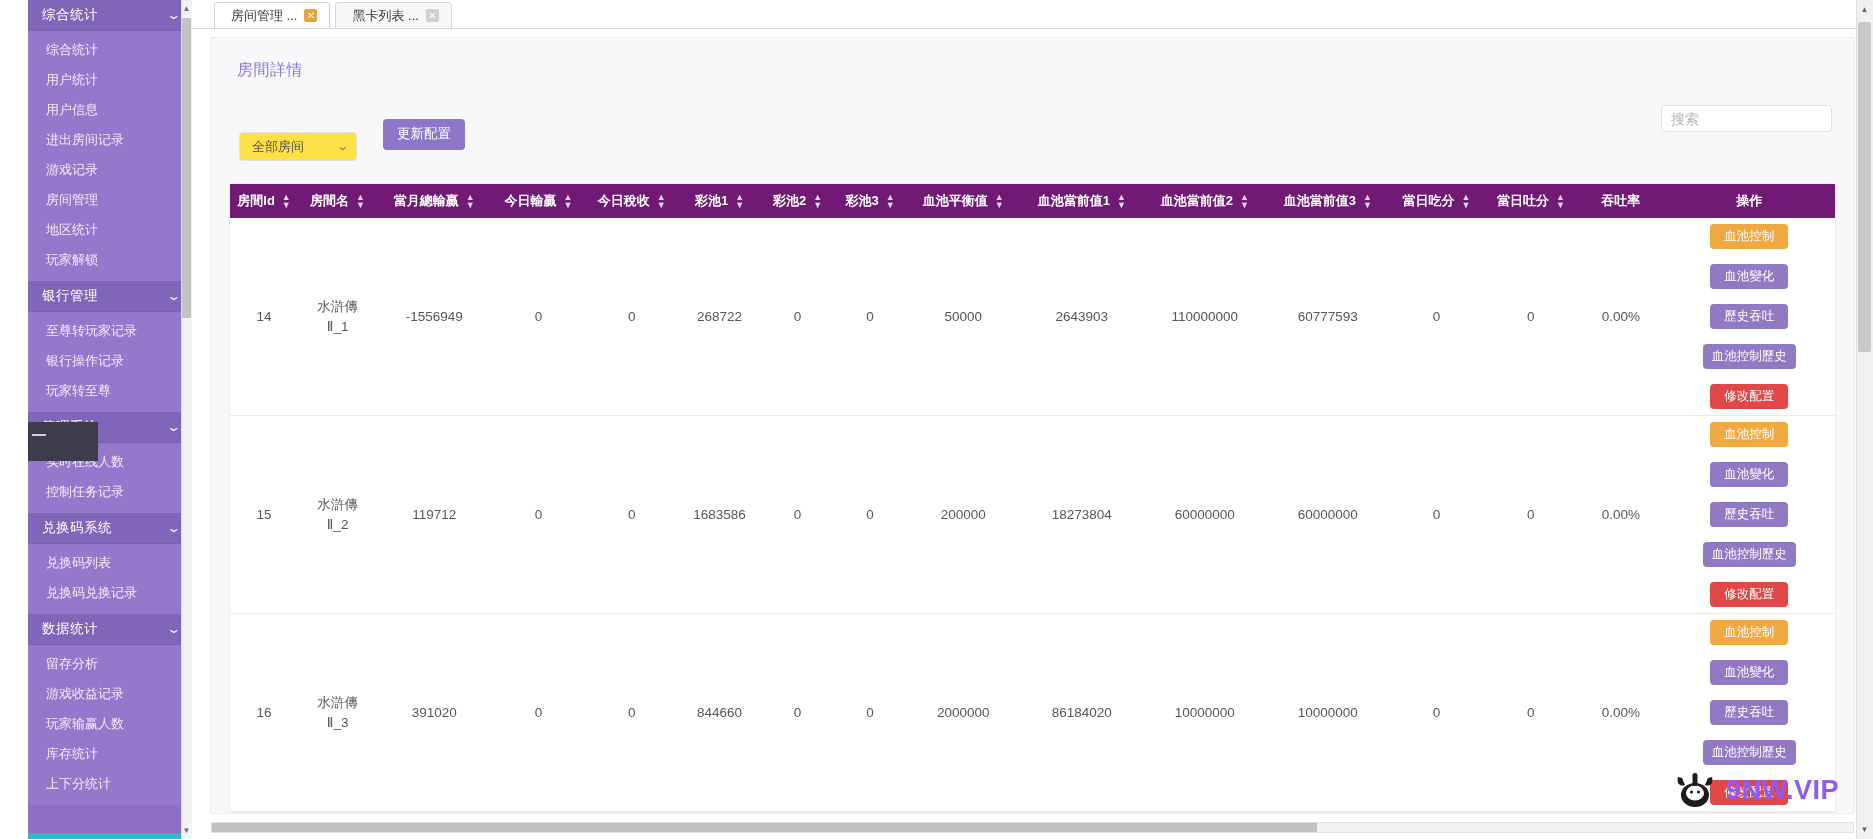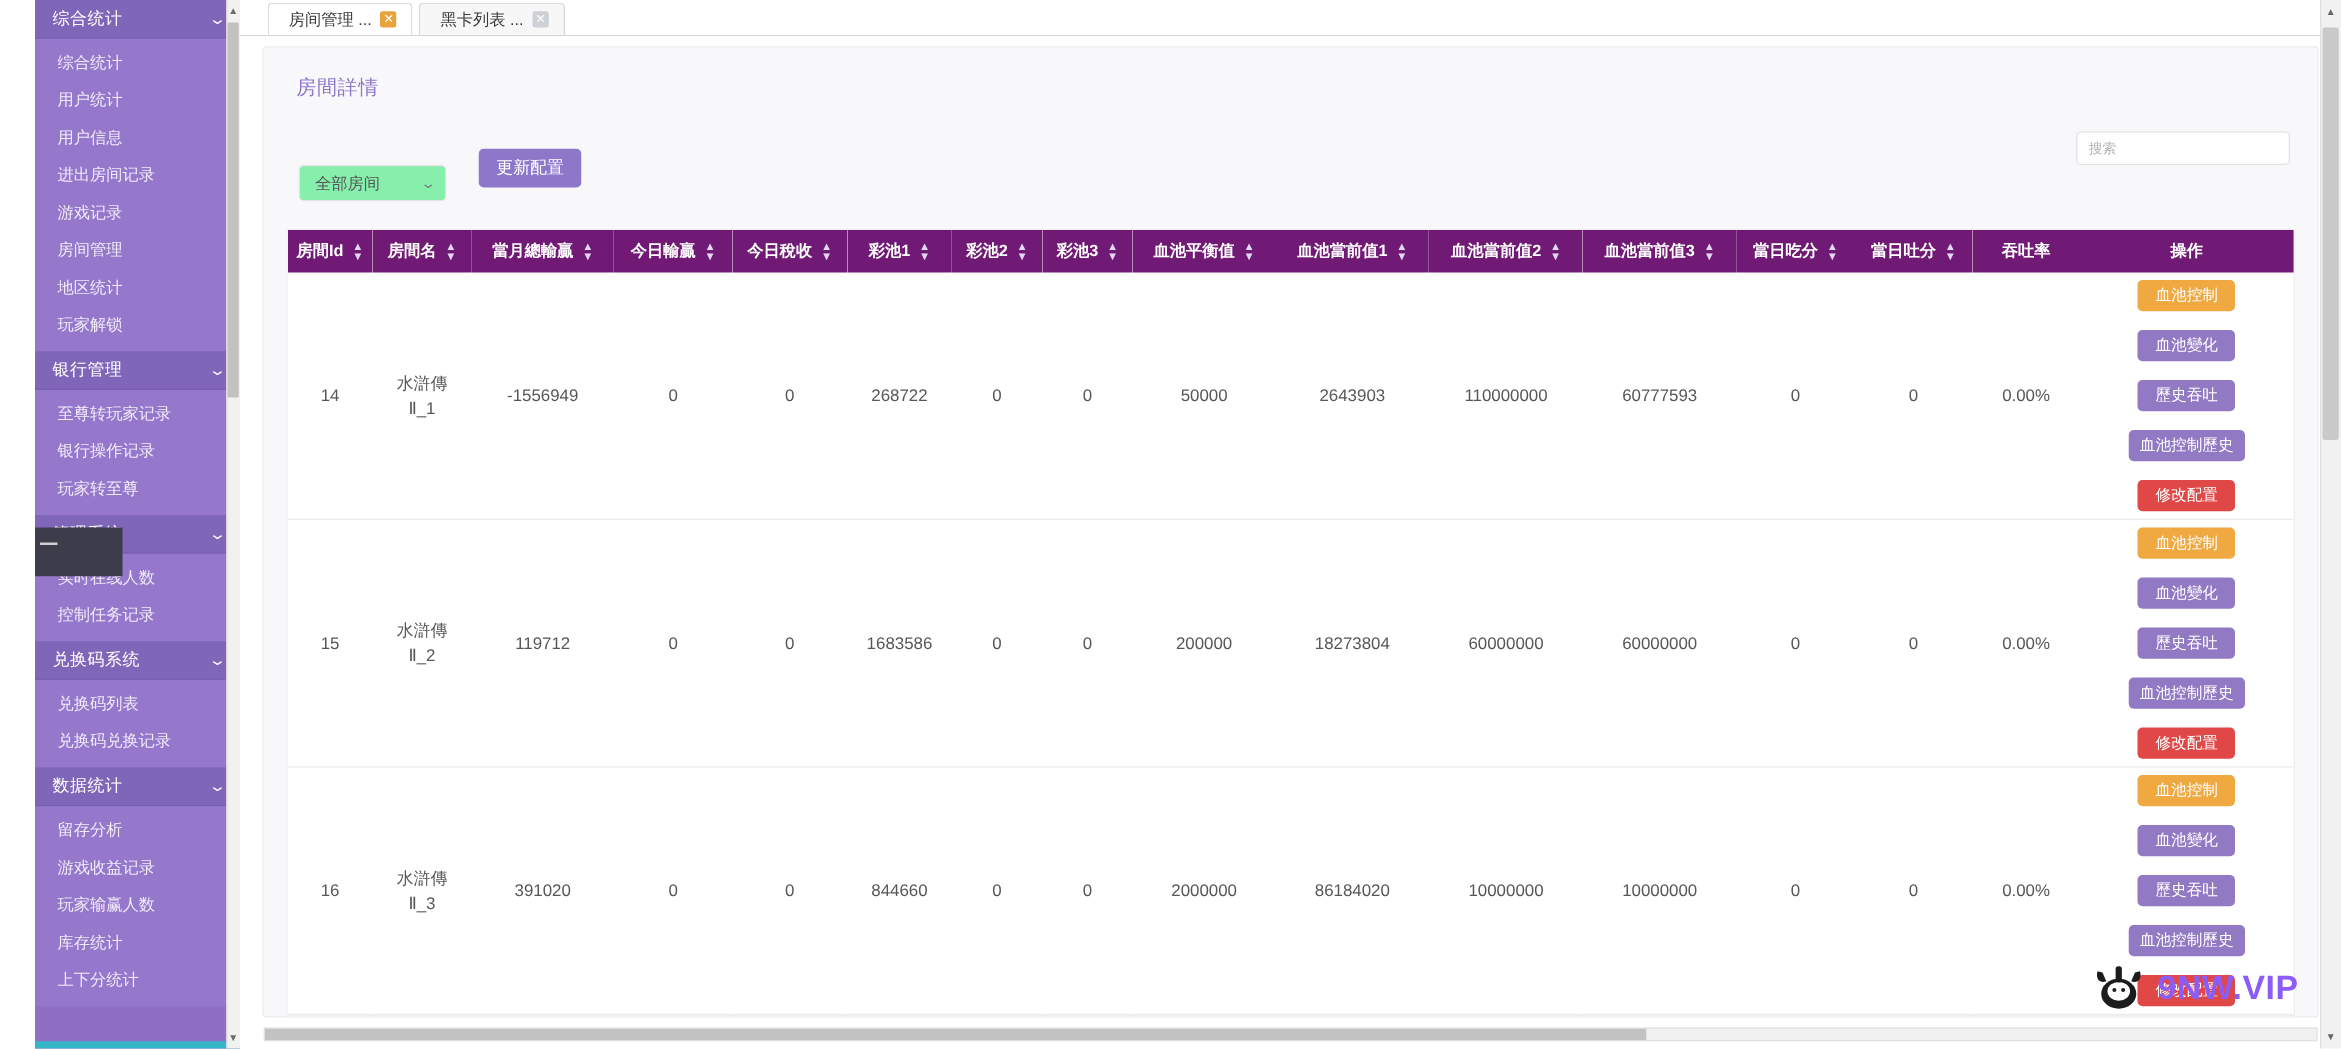--- a/index.html
+++ b/index.html
@@ -150,21 +150,21 @@
   }
   .controls {
     display: flex;
     align-items: center;
     gap: 26px;
     padding: 26px 0 0 28px;
     position: relative;
   }
   .select-box {
     width: 118px; height: 29px;
-    background: #86efac;
+    background: #fde047;
     border: 1px solid #e3e3e3;
     border-radius: 4px;
     display: flex; align-items: center; justify-content: space-between;
     padding: 0 9px 0 12px;
     font-size: 13px; color: #555;
     cursor: pointer;
     margin-top: 25px;
   }
   .select-box .chev { font-size: 11px; color:#777; transform: scaleX(1.4); }
   .btn-update {
@@ -179,21 +179,21 @@
   }
   .search-wrap {
     position: absolute;
     right: 22px; top: 24px;
   }
   .search-input {
     width: 171px; height: 27px;
     border: 1px solid #e1e1e1;
     border-radius: 4px;
     padding: 0 9px;
-    font-size: 11px;
+    font-size: 14px;
     color: #333;
     background: #fff;
     outline: none;
   }
   .search-input::placeholder { color: #b3b3b3; }
 
   
   .table-wrap {
     margin: 22px 18px 0 18px;
     background: #fff;

